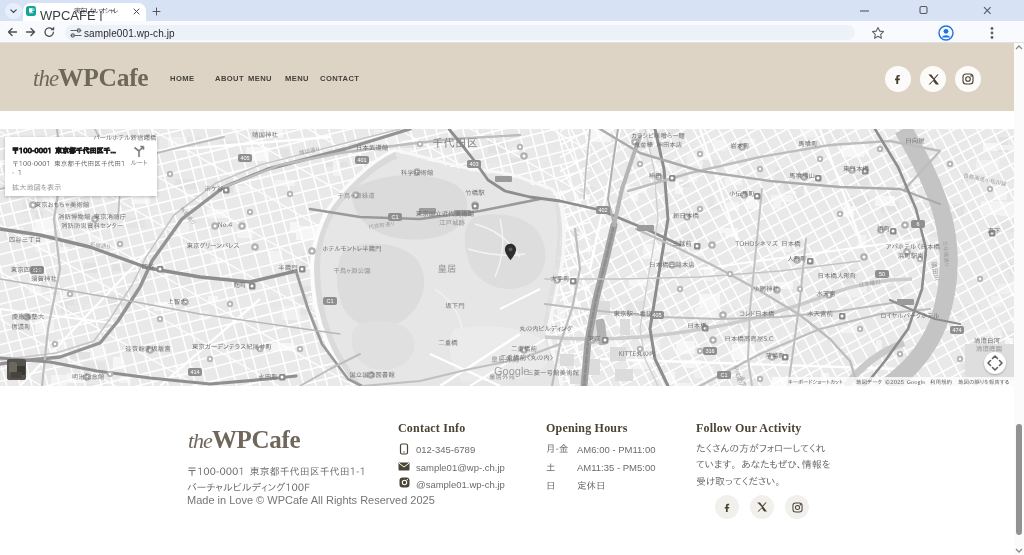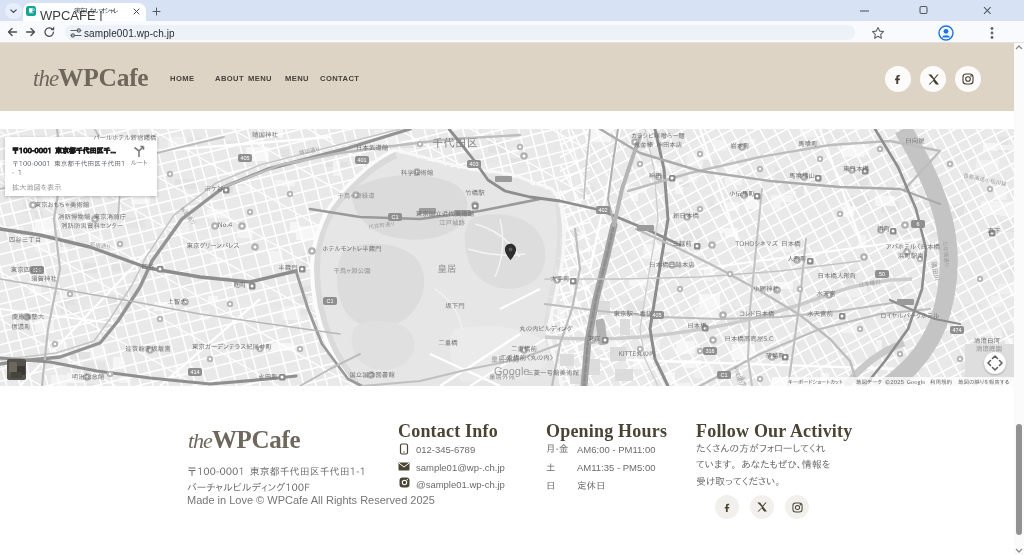--- a/index.html
+++ b/index.html
@@ -21,21 +21,21 @@
 .nv{top:74px;font-size:7.6px;font-weight:bold;color:#45403a;letter-spacing:.4px}
 .soc{width:26px;height:26px;border-radius:50%;background:#fcfbfa;top:66px}
 
 #map{left:0;top:129px;width:1014px;height:257px}
 #card{left:5px;top:137px;width:152px;height:59px;background:#fff;box-shadow:0 1px 3px rgba(0,0,0,.25)}
 #mapbtn{left:984px;top:352px;width:22px;height:22px;border-radius:50%;background:#fff;box-shadow:0 1px 2px rgba(0,0,0,.25)}
 #photothumb{left:7px;top:359px;width:19px;height:21px;background:#55524d;border-radius:2px;overflow:hidden}
 #copyright{left:772px;top:377px;width:242px;height:9px;background:rgba(255,255,255,.75)}
 
 #ft{left:0;top:386px;width:1024px;height:169px;background:#fff}
-.fh{font-family:"Liberation Serif",serif;font-weight:bold;font-size:18px;color:#4a4435;letter-spacing:.2px}
+.fh{font-family:"Liberation Serif",serif;font-weight:bold;font-size:12px;color:#4a4435;letter-spacing:.2px}
 .ftxt{font-size:9.5px;color:#6b6b6b}
 .fsoc{width:24px;height:24px;border-radius:50%;background:#f2f0ec}
 
 #sb{left:1014px;top:43px;width:10px;height:512px;background:#fbfbfb}
 #sbthumb{left:1016px;top:424px;width:6px;height:111px;background:#929292;border-radius:3px}
 </style></head><body>
 
 <div class="abs" id="tabstrip"></div>
 <div class="abs" id="chev"><svg width="17" height="16">
       <path d="M5.8 6.8l2.7 2.7 2.7-2.7" stroke="#45484d" stroke-width="1.2" fill="none" stroke-linecap="round"></path>

